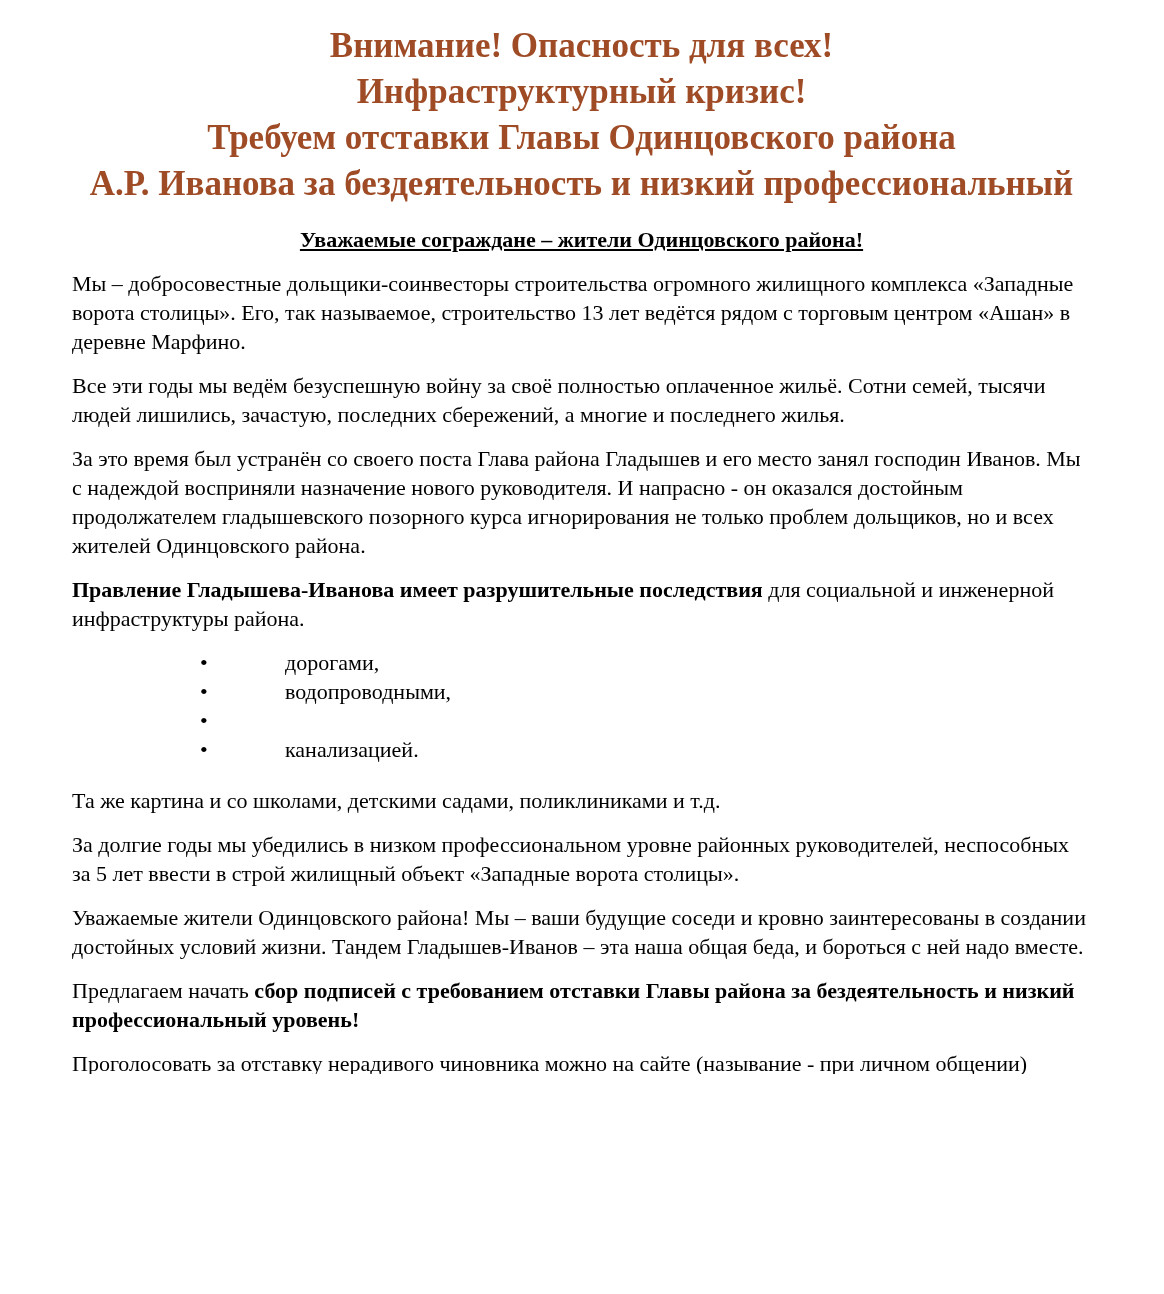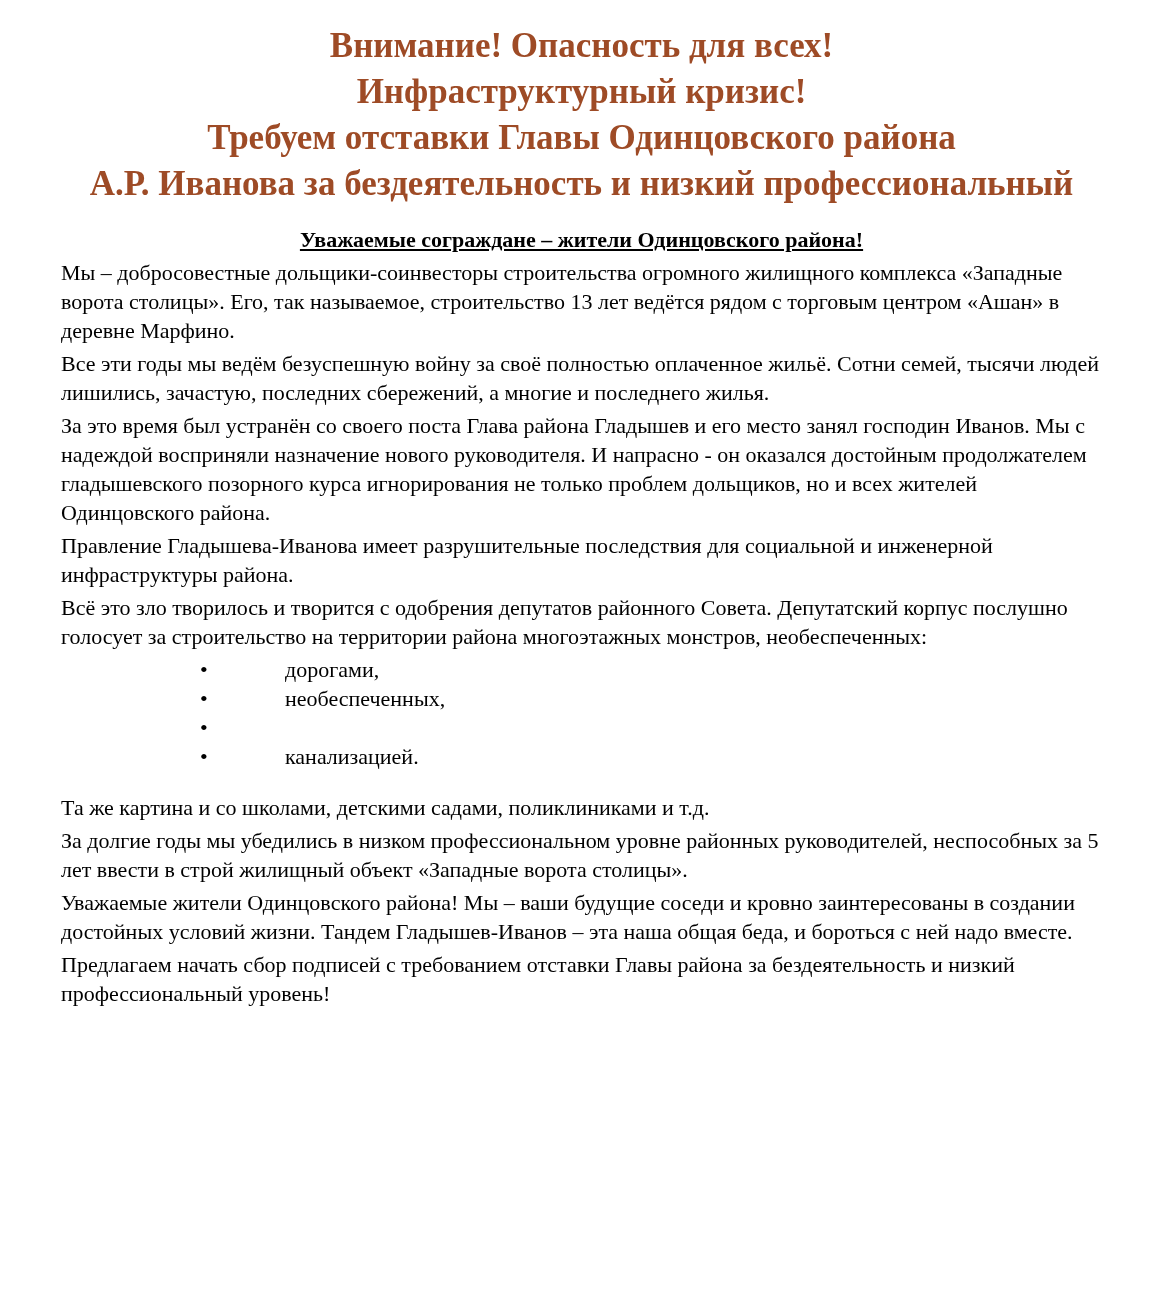--- a/index.html
+++ b/index.html
@@ -30,23 +30,23 @@
     font-size: 22px;
     line-height: 29px;
   }
   .salutation {
     text-align: center;
     font-weight: bold;
     margin: 0;
     text-decoration: underline;
   }
   .para {
-    margin: 4px;
+    margin: 15px;
   }
-  .b { font-weight: normal; text-align: right; }
+  .b { font-weight: bold; text-align: right; }
   .bullet-list {
     margin: 0 0 22px 0;
     padding: 0;
     list-style: none;
   }
   .bullet-row {
     display: flex;
     align-items: baseline;
   }
   .bullet-glyph {
@@ -73,39 +73,39 @@
   </h1>
 
   <div class="doc-body">
 
     <p class="salutation">Уважаемые сограждане – жители Одинцовского района!</p>
 
     <p class="para"><span>Мы – добросовестные дольщики-соинвесторы строительства огромного жилищного комплекса «Западные ворота столицы». Его, так называемое, строительство 13 лет ведётся рядом с торговым центром «Ашан» в деревне Марфино.</span></p>
     <p class="para"><span>Все эти годы мы ведём безуспешную войну за своё полностью оплаченное жильё. Сотни семей, тысячи людей лишились, зачастую, последних сбережений, а многие и последнего жилья.</span></p>
     <p class="para"><span>За это время был устранён со своего поста Глава района Гладышев и его место занял господин Иванов. Мы с надеждой восприняли назначение нового руководителя. И напрасно - он оказался достойным продолжателем гладышевского позорного курса игнорирования не только проблем дольщиков, но и всех жителей Одинцовского района.</span></p>
     <p class="para"><span class="b">Правление Гладышева-Иванова имеет разрушительные последствия</span><span> для социальной и инженерной инфраструктуры района.</span></p>
-    <p class="para"><span>Всё это зло творилось и творится </span><span class="b">с одобрения депутатов районного Совета</span><span>. Депутатский корпус послушно голосует за строительство на территории района многоэтажных монстров, необеспеченных:</span></p>
 
     <ul class="bullet-list">
       <li class="bullet-row">
         <span class="bullet-glyph">•</span>
         <span class="bullet-text">дорогами,</span>
       </li>
       <li class="bullet-row">
         <span class="bullet-glyph">•</span>
-        <span class="bullet-text">необеспеченных,</span>
+        <span class="bullet-text">водопроводными,</span>
       </li>
       <li class="bullet-row">
         <span class="bullet-glyph">•</span>
       </li>
       <li class="bullet-row">
         <span class="bullet-glyph">•</span>
         <span class="bullet-text">канализацией.</span>
       </li>
     </ul>
 
     <p class="para"><span>Та же картина и со школами, детскими садами, поликлиниками и т.д.</span></p>
     <p class="para"><span>За долгие годы мы убедились в низком профессиональном уровне районных руководителей, неспособных за 5 лет ввести в строй жилищный объект «Западные ворота столицы».</span></p>
     <p class="para"><span>Уважаемые жители Одинцовского района! Мы – ваши будущие соседи и кровно заинтересованы в создании достойных условий жизни. Тандем Гладышев-Иванов – эта наша общая беда, и бороться с ней надо вместе.</span></p>
     <p class="para"><span>Предлагаем начать </span><span class="b">сбор подписей с требованием отставки Главы района за бездеятельность и низкий профессиональный уровень!</span></p>
+    <p class="para"><span>Проголосовать за отставку нерадивого чиновника можно на сайте (называние - при личном общении)</span></p>
 
   </div>
 </div>
 
 </body></html>

